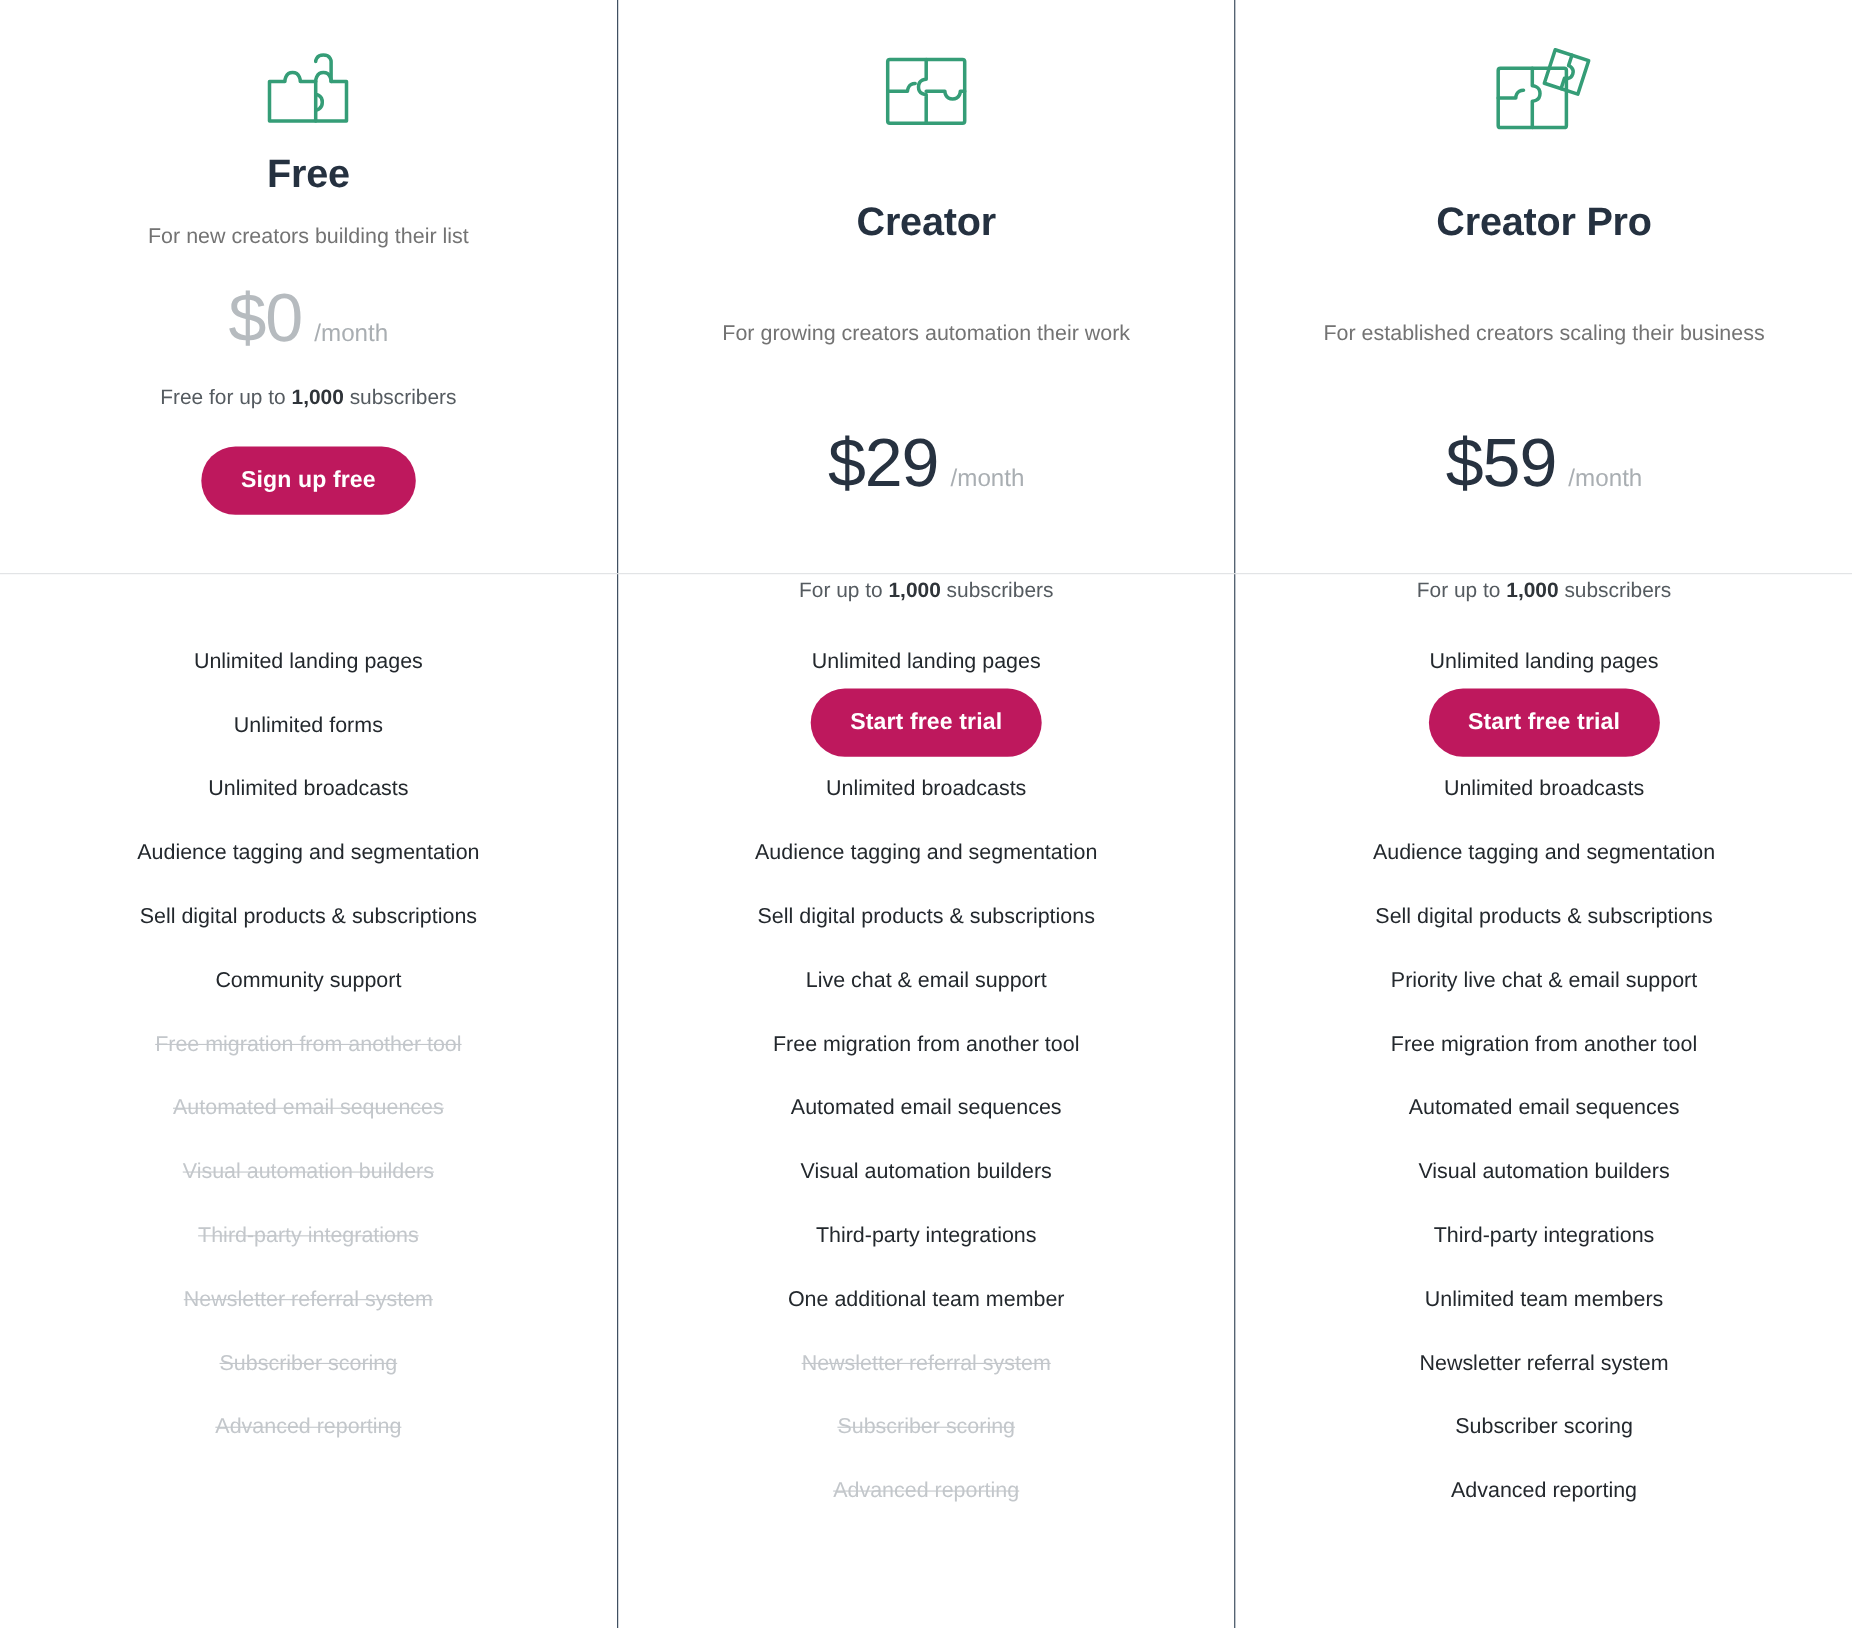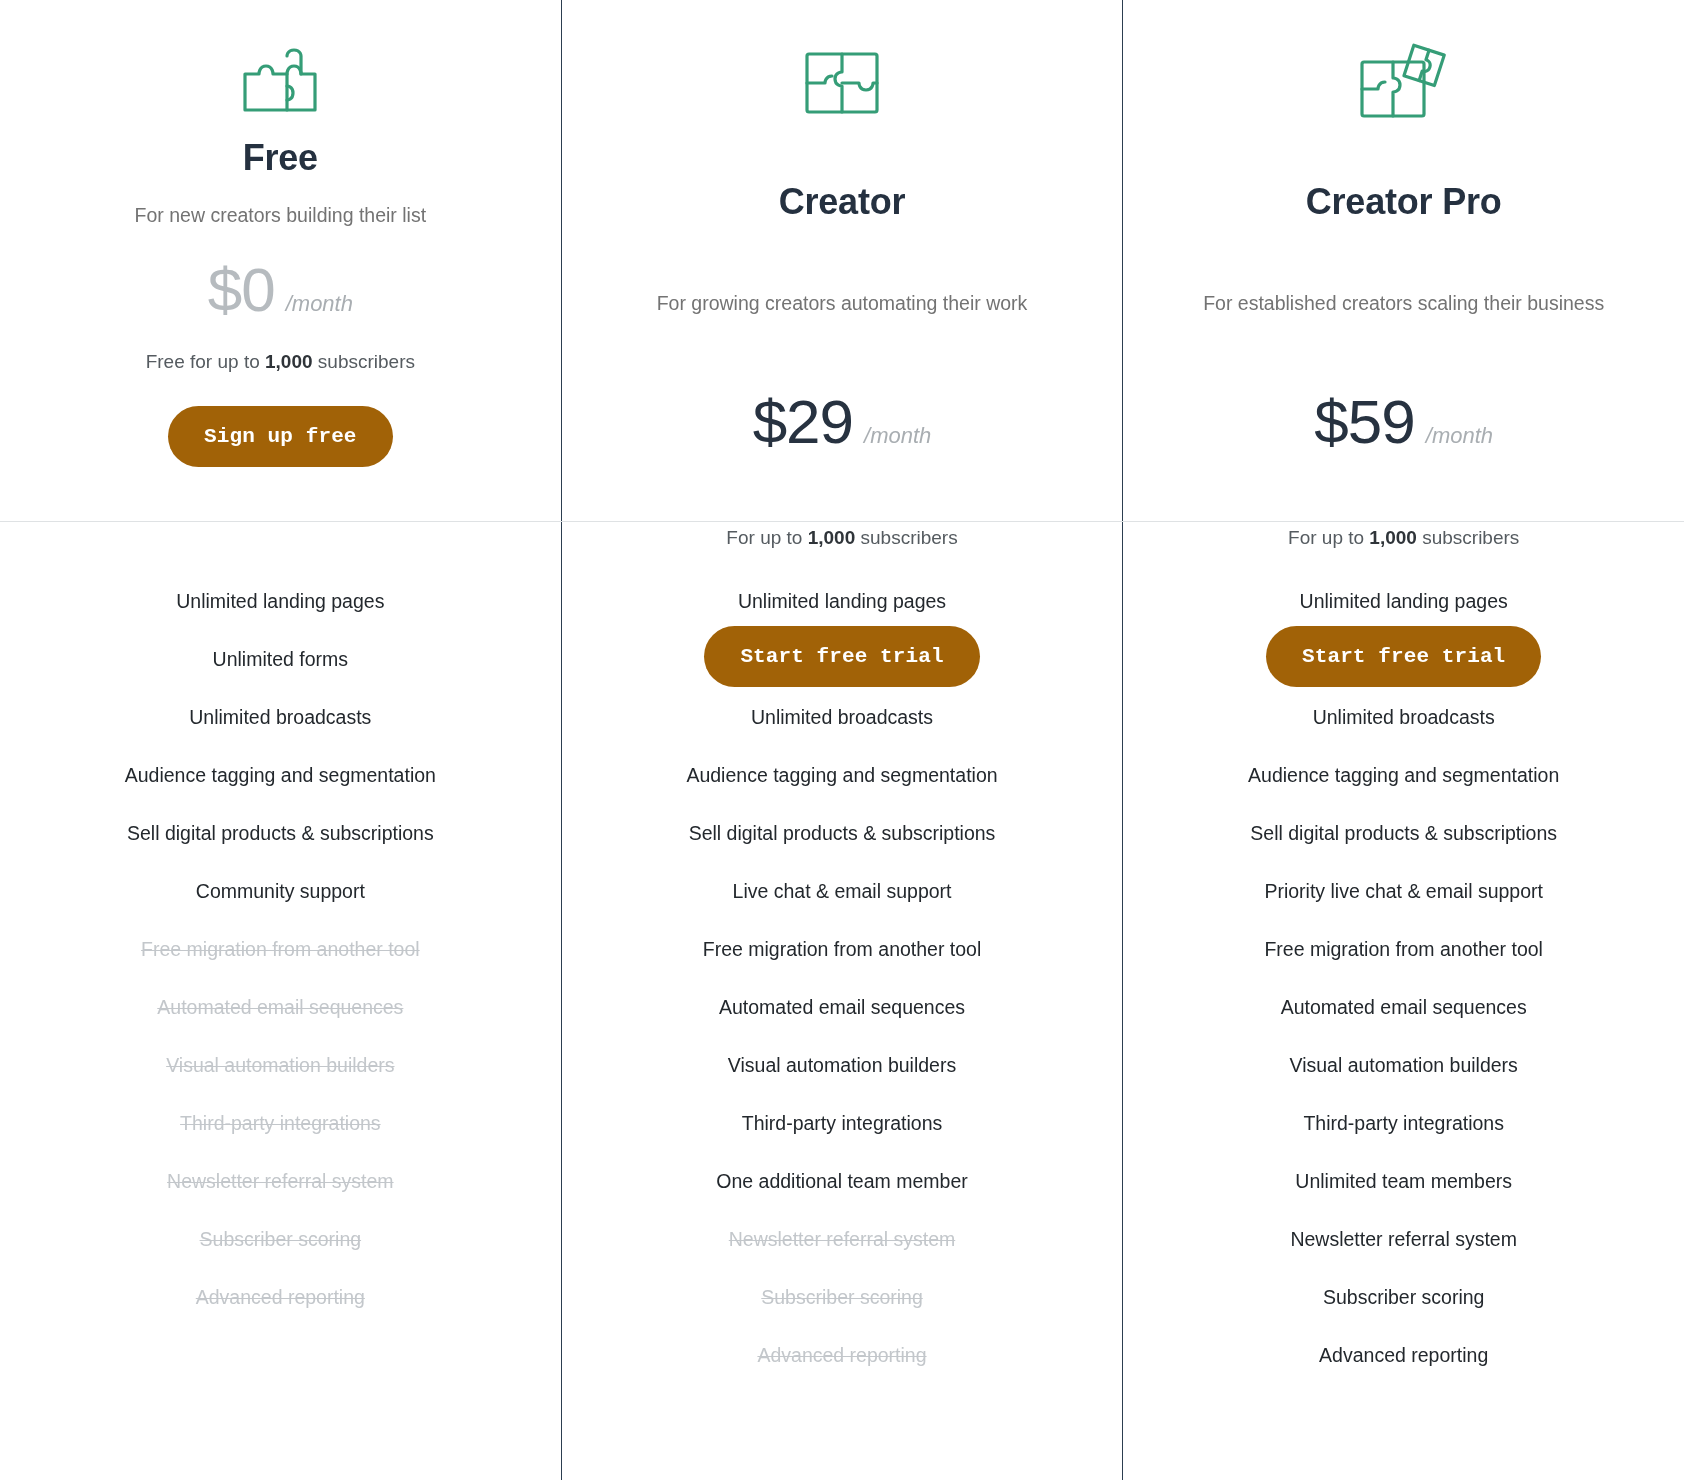--- a/index.html
+++ b/index.html
@@ -75,42 +75,41 @@
     font-weight: 400;
     color: #273240;
     line-height: 1;
     letter-spacing: -1px;
   }
   .plan-price.muted { color: #b6bbbf; }
   .plan-period {
     font-size: 22px;
     color: #a9aeb2;
     margin-left: 11px;
-    font-style: italic;
   }
 
   .plan-subs {
     font-size: 19px;
     color: #555b60;
     margin-top: 30px;
   }
   .plan-subs b { font-weight: 700; color: #2f3439; }
 
   .plan-cta {
     margin-top: 33px;
-    background: #a16207;
+    background: #be185d;
     color: #ffffff;
     font-size: 21px;
     font-weight: 700;
     border: none;
     border-radius: 40px;
     padding: 19px 36px;
     min-width: 184px;
     cursor: pointer;
-    font-family: Liberation Mono, monospace;
+    font-family: Liberation Sans, sans-serif;
     letter-spacing: 0.1px;
   }
 
   
   .band-separator {
     width: 100%;
     height: 1px;
     background: #dfe2e4;
     flex: none;
   }
@@ -176,21 +175,21 @@
       <div class="plan-head">
         <div class="plan-icon">
           <svg width="86" height="76" viewBox="0 0 86 76" fill="none" stroke="#359d77" stroke-width="3.2" stroke-linecap="round" stroke-linejoin="round">
             <rect x="8" y="10" width="70" height="58" rx="2"></rect>
             <path d="M43 10 L43 28 C43 28 36 28 36 35 C36 42 43 42 43 42 L43 68"></path>
             <path d="M8 39 L26 39 C26 39 26 32 33 32"></path>
             <path d="M43 39 L60 39 C60 39 60 46 67 46 C74 46 74 39 74 39 L78 39"></path>
           </svg>
         </div>
         <div class="plan-name">Creator</div>
-        <div class="plan-tagline">For growing creators automating their work</div>
+        <div class="plan-tagline">For growing creators automation their work</div>
         <div class="plan-price-row">
           <span class="plan-price">$29</span>
           <span class="plan-period">/month</span>
         </div>
         <div class="plan-subs"><span>For up to </span><b>1,000</b><span> subscribers</span></div>
         <button class="plan-cta">Start free trial</button>
       </div>
       <div class="plan-head">
         <div class="plan-icon">
           <svg width="96" height="80" viewBox="0 0 96 80" fill="none" stroke="#359d77" stroke-width="3.2" stroke-linecap="round" stroke-linejoin="round">

